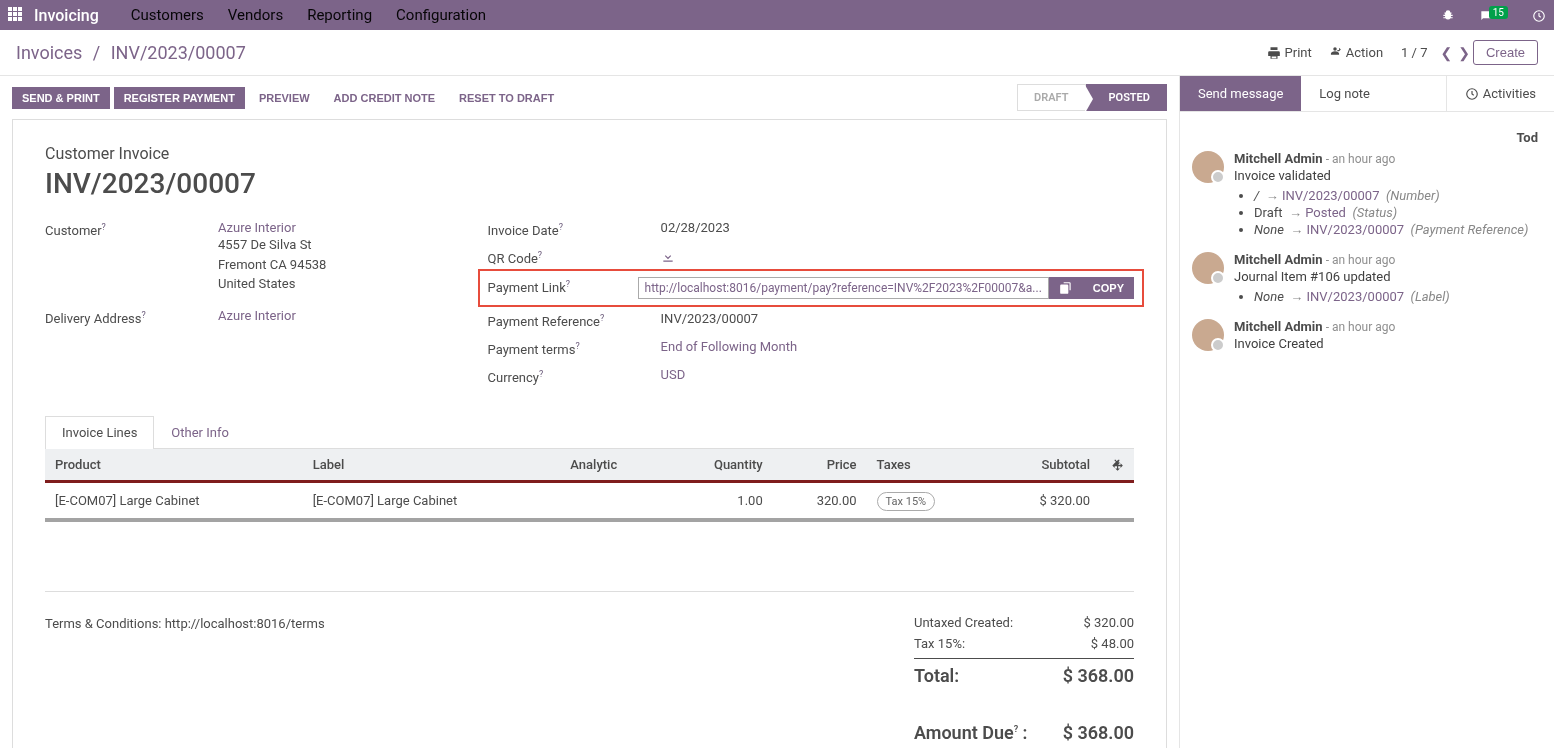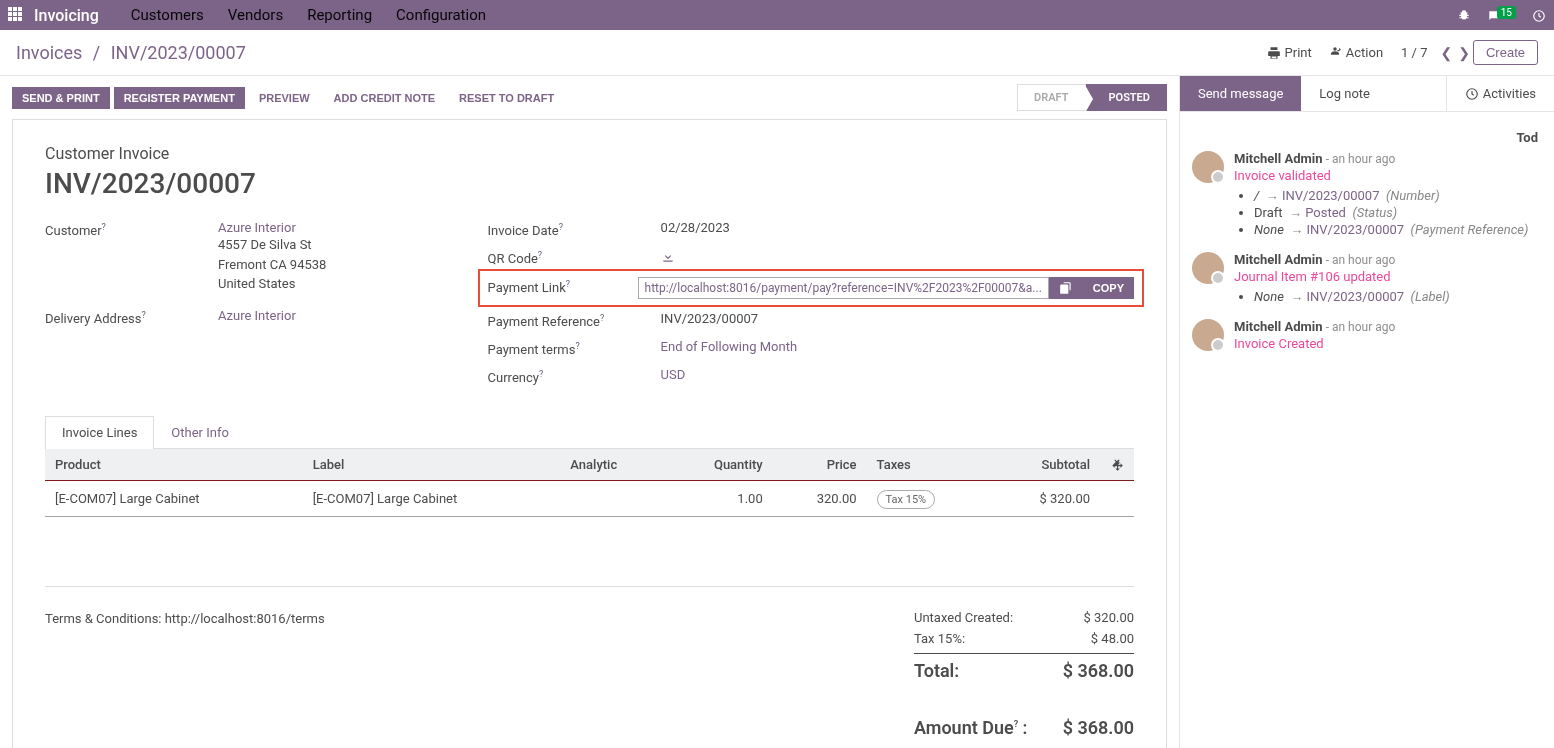--- a/index.html
+++ b/index.html
@@ -5,21 +5,21 @@
 * { box-sizing: border-box; margin: 0; padding: 0; }
 body { font-family: -apple-system, BlinkMacSystemFont, "Segoe UI", Roboto, sans-serif; font-size: 13px; color: #4c4c4c; background: #fff; }
 a { text-decoration: none; }
 
 
 .topnav { background: #7c6489; color: #fff; height: 30px; display: flex; align-items: center; padding: 0 8px; position: relative; }
 .topnav .apps-icon { width: 16px; height: 16px; margin-right: 10px; display: grid; grid-template-columns: repeat(3, 4px); grid-template-rows: repeat(3, 4px); gap: 1px; }
 .topnav .apps-icon span { background: #fff; }
 .topnav .brand { font-size: 16px; font-weight: 500; margin-right: 20px; }
 .topnav .menu-item { color: #000000; padding: 0 12px; font-size: 15px; opacity: 0.95; cursor: pointer; }
-.topnav .right { margin-left: auto; display: flex; align-items: center; gap: 16px; }
+.topnav .right { margin-left: auto; display: flex; align-items: center; gap: 24px; }
 .topnav .badge { background: #00a04a; color: #fff; font-size: 10px; padding: 1px 4px; border-radius: 3px; margin-left: -4px; vertical-align: top; }
 
 
 .controlbar { display: flex; align-items: center; padding: 10px 16px; border-bottom: 1px solid #e5e5e5; }
 .breadcrumb { font-size: 18px; color: #7c6489; }
 .breadcrumb a { color: #7c6489; }
 .breadcrumb .sep { margin: 0 6px; color: #7c6489; }
 .breadcrumb .current { color: #7c6489; }
 .controlbar .spacer { flex: 1; }
 .controlbar .ctrl { margin: 0 8px; color: #4c4c4c; cursor: pointer; display: inline-flex; align-items: center; gap: 4px; }
@@ -59,23 +59,23 @@
 .formrow .copy-btn { background: #7c6489; color: #fff; border: none; padding: 3px 10px; font-size: 11px; font-weight: 600; cursor: pointer; display: inline-flex; align-items: center; gap: 20px; }
 .highlight-box { border: 2px solid #e74c3c; padding: 6px 8px; margin: -8px -10px 4px; }
 
 
 .tabs { display: flex; border-bottom: 1px solid #ddd; margin-top: 20px; }
 .tab { padding: 8px 16px; cursor: pointer; color: #7c6489; border: 1px solid transparent; border-bottom: none; }
 .tab.active { border-color: #ddd; background: #fff; color: #4c4c4c; margin-bottom: -1px; }
 
 
 .lines-table { width: 100%; border-collapse: collapse; margin-top: 0; }
-.lines-table th { text-align: left; padding: 8px 10px; background: #eef0f2; font-weight: 500; font-size: 13px; border-bottom: 1px solid #7f1d1d; }
+.lines-table th { text-align: left; padding: 8px 10px; background: #eef0f2; font-weight: 500; font-size: 13px; border-bottom: 3px solid #7f1d1d; }
 .lines-table th.num, .lines-table td.num { text-align: right; }
-.lines-table td { padding: 10px; border-bottom: 1px solid #a3a3a3; font-size: 13px; }
+.lines-table td { padding: 10px; border-bottom: 4px solid #a3a3a3; font-size: 13px; }
 .lines-table .tax-badge { border: 1px solid #aaa; border-radius: 10px; padding: 2px 8px; font-size: 11px; color: #666; }
 .lines-table .opt-icon { width: 20px; text-align: center; }
 .empty-lines { height: 70px; border-bottom: 1px solid #ddd; }
 
 
 .totals-area { display: flex; margin-top: 20px; }
 .terms-text { flex: 1; color: #4c4c4c; padding-top: 4px; }
 .totals-box { width: 220px; }
 .tot-row { display: flex; justify-content: space-between; padding: 3px 0; font-size: 13px; }
 .tot-row.total { font-size: 18px; font-weight: 600; border-top: 1px solid #4c4c4c; padding-top: 6px; margin-top: 4px; }
@@ -89,21 +89,21 @@
 .chat-tab.activities { margin-left: auto; border-left: 1px solid #e5e5e5; display: flex; align-items: center; gap: 4px; }
 .chat-body { padding: 12px; }
 .chat-day { text-align: right; font-weight: 700; font-size: 13px; padding: 6px 4px; }
 .msg { display: flex; gap: 10px; margin-bottom: 14px; }
 .msg .avatar { width: 32px; height: 32px; border-radius: 50%; background: #c9a990; position: relative; flex-shrink: 0; }
 .msg .avatar::after { content: ''; position: absolute; bottom: -1px; right: -1px; width: 10px; height: 10px; background: #ccc; border: 2px solid #fff; border-radius: 50%; }
 .msg .body { flex: 1; font-size: 13px; }
 .msg .head { margin-bottom: 2px; }
 .msg .author { font-weight: 700; color: #4c4c4c; }
 .msg .time { color: #8f8f8f; font-size: 12px; }
-.msg .text { color: #ec4899; }
+.msg .text { color: #404040; }
 .msg ul { list-style: disc; padding-left: 20px; margin-top: 4px; }
 .msg ul li { padding: 1px 0; }
 .msg .arrow { color: #888; }
 .msg .lnk { color: #7c6489; }
 .msg .field { color: #888; font-style: italic; }
 .ital { font-style: italic; }
 svg { width: 14px; height: 14px; vertical-align: middle; }
 </style>
 </head>
 <body>

